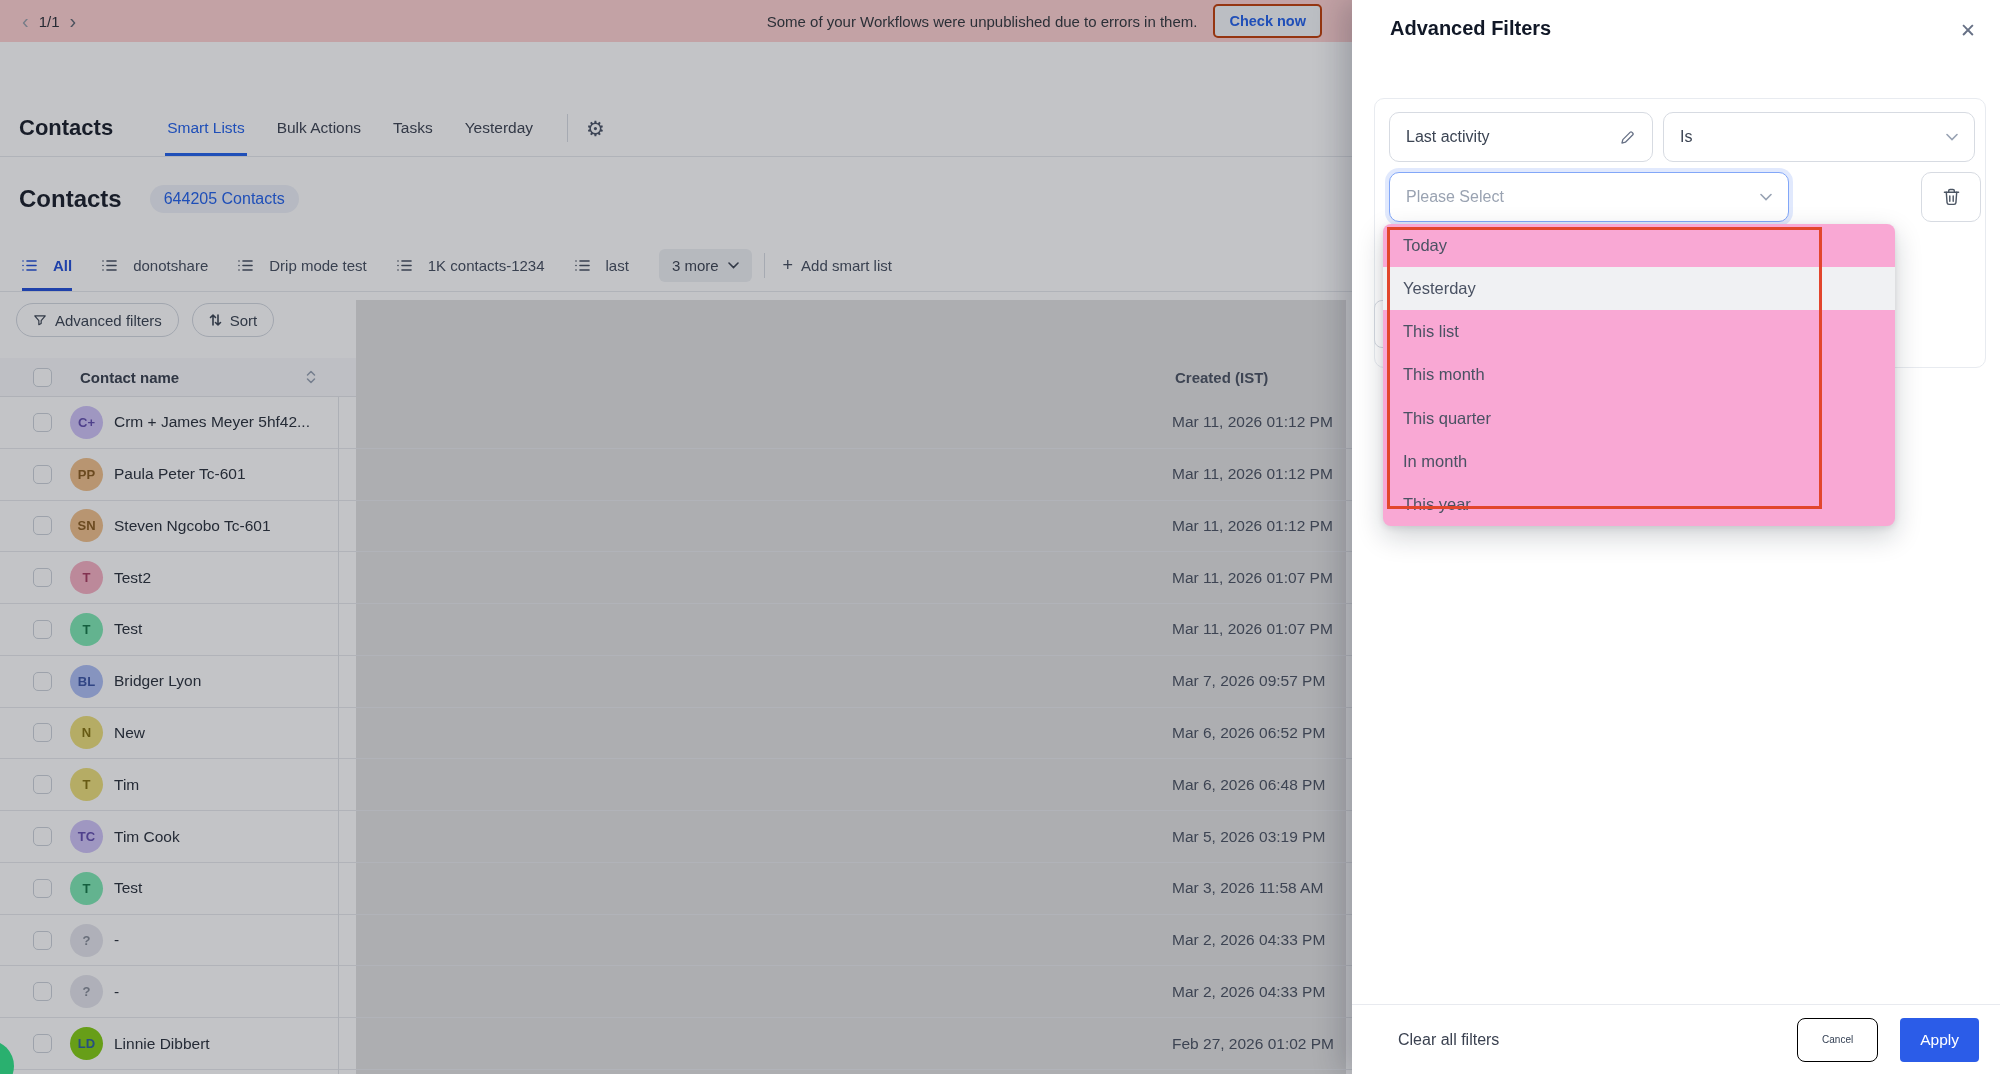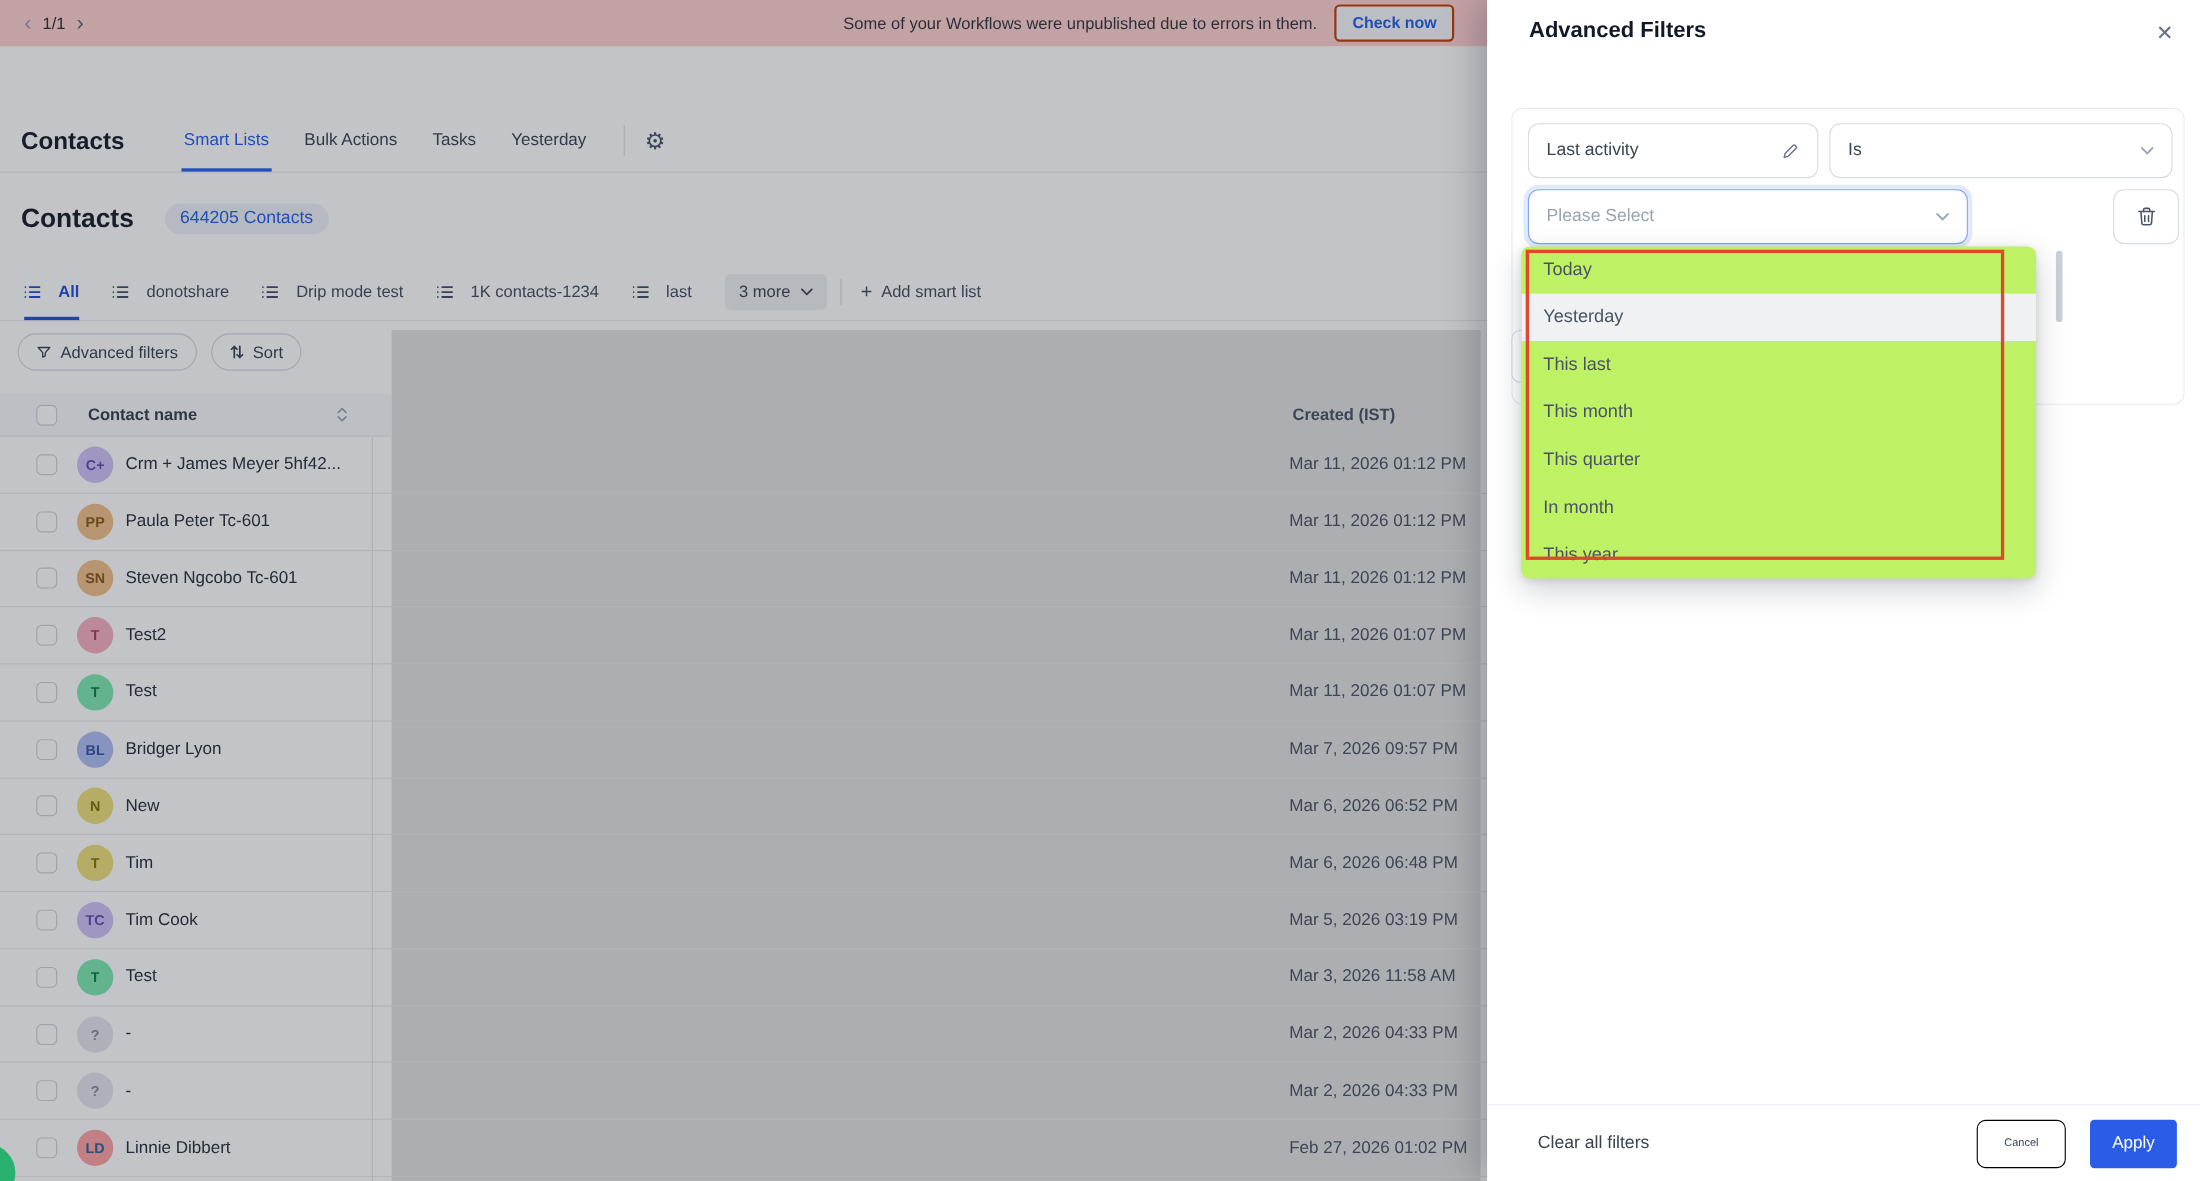--- a/index.html
+++ b/index.html
@@ -93,21 +93,21 @@
   .fld .grow { flex:1; }
   .fld-name   { left:37px;  top:112px; width:264px; }
   .fld-op     { left:311px; top:112px; width:312px; }
   .fld-value  { left:37px;  top:172px; width:400px; border:1.6px solid #82a7f8;
                 box-shadow:0 0 0 4px rgba(90,135,245,0.18); color:#9aa3b2; }
   .fld-trash  { left:569px; top:172px; width:60px; justify-content:center; padding:0; color:#4b5563; }
 
   .sliver { position:absolute; left:22px; top:300px; width:20px; height:48px; background:#fff;
             border:1px solid #d5dae1; border-radius:8px; z-index:3; }
 
-  .dropdown { position:absolute; left:31px; top:224px; width:468px; height:302px; background:#bef264;
+  .dropdown { position:absolute; left:31px; top:224px; width:512px; height:302px; background:#f9a8d4;
               border-radius:8px; box-shadow:0 10px 28px rgba(16,24,40,0.20), 0 2px 6px rgba(16,24,40,0.10);
               z-index:10; overflow:hidden; }
   .opt { height:43.14px; display:flex; align-items:center; padding-left:20px; font-size:16.5px; color:#4a5263; }
   .opt.highlighted { background:#f0f1f3; }
   .red-box { position:absolute; left:4px; top:3px; width:435px; height:282px; border:3px solid #e2462c;
              z-index:2; pointer-events:none; }
   .scroll-thumb { position:absolute; left:517px; top:228px; width:6px; height:65px; background:#cbd0d6;
                   border-radius:3px; z-index:9; }
 
   .d-footer { position:absolute; left:0; right:0; bottom:0; height:70px; border-top:1px solid #e8eaef;
@@ -341,21 +341,21 @@
         <span class="created">Mar 2, 2026  04:33 PM</span>
       </div>
         <div class="trow">
         <span class="cb"></span>
         <span class="avatar" style="background: rgb(228, 229, 236); color: rgb(135, 141, 153);">?</span>
         <span class="nm">-</span>
         <span class="created">Mar 2, 2026  04:33 PM</span>
       </div>
         <div class="trow">
         <span class="cb"></span>
-        <span class="avatar" style="background: #fca5a5; color: rgb(46, 99, 159);">LD</span>
+        <span class="avatar" style="background: #84cc16; color: rgb(46, 99, 159);">LD</span>
         <span class="nm">Linnie Dibbert</span>
         <span class="created">Feb 27, 2026  01:02 PM</span>
       </div>
     </div>
     <div class="colline"></div>
 
   </div>
 
   <div class="dim"></div>
   <div class="chat-fab"></div>
@@ -401,21 +401,21 @@
     <div class="sliver"></div>
 
     <div class="dropdown">
       <div class="opt">
         <span>Today</span>
       </div>
         <div class="opt highlighted">
         <span>Yesterday</span>
       </div>
         <div class="opt">
-        <span>This last</span>
+        <span>This list</span>
       </div>
         <div class="opt">
         <span>This month</span>
       </div>
         <div class="opt">
         <span>This quarter</span>
       </div>
         <div class="opt">
         <span>In month</span>
       </div>

